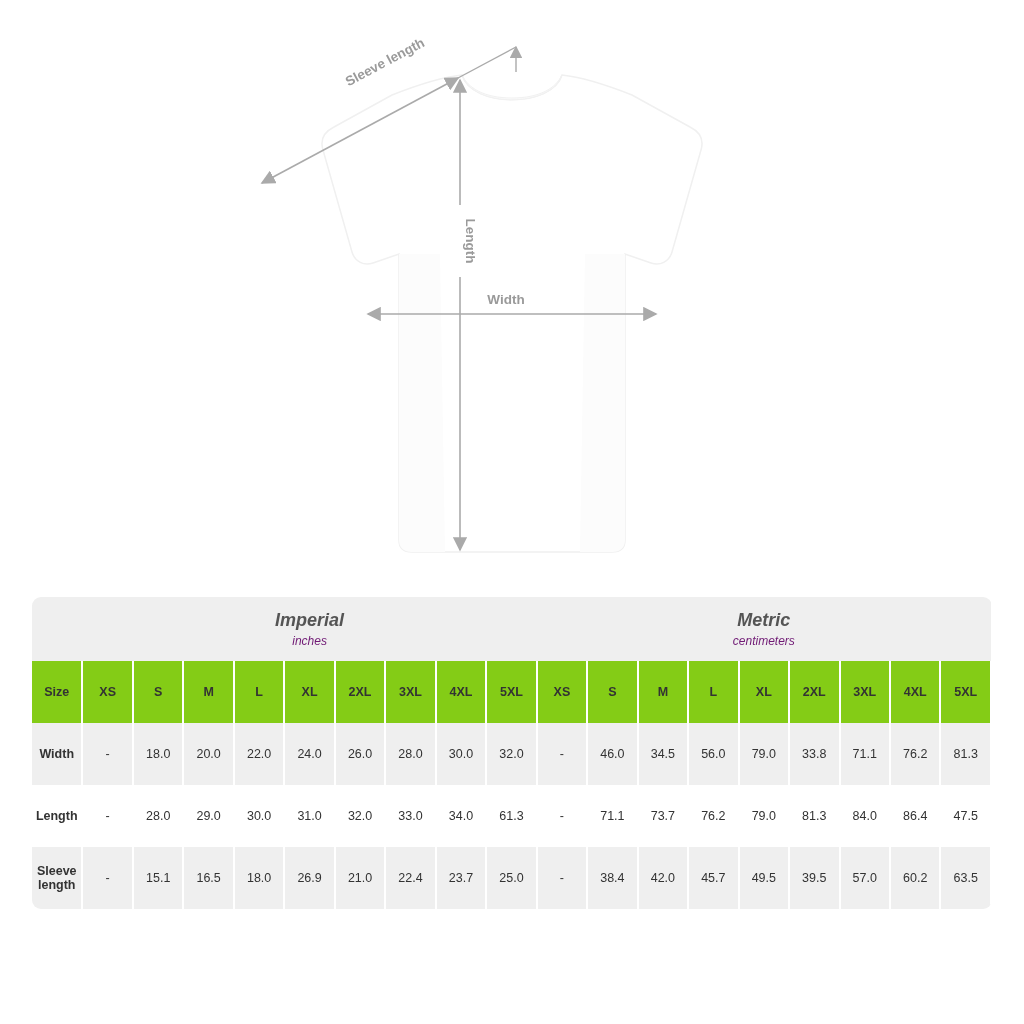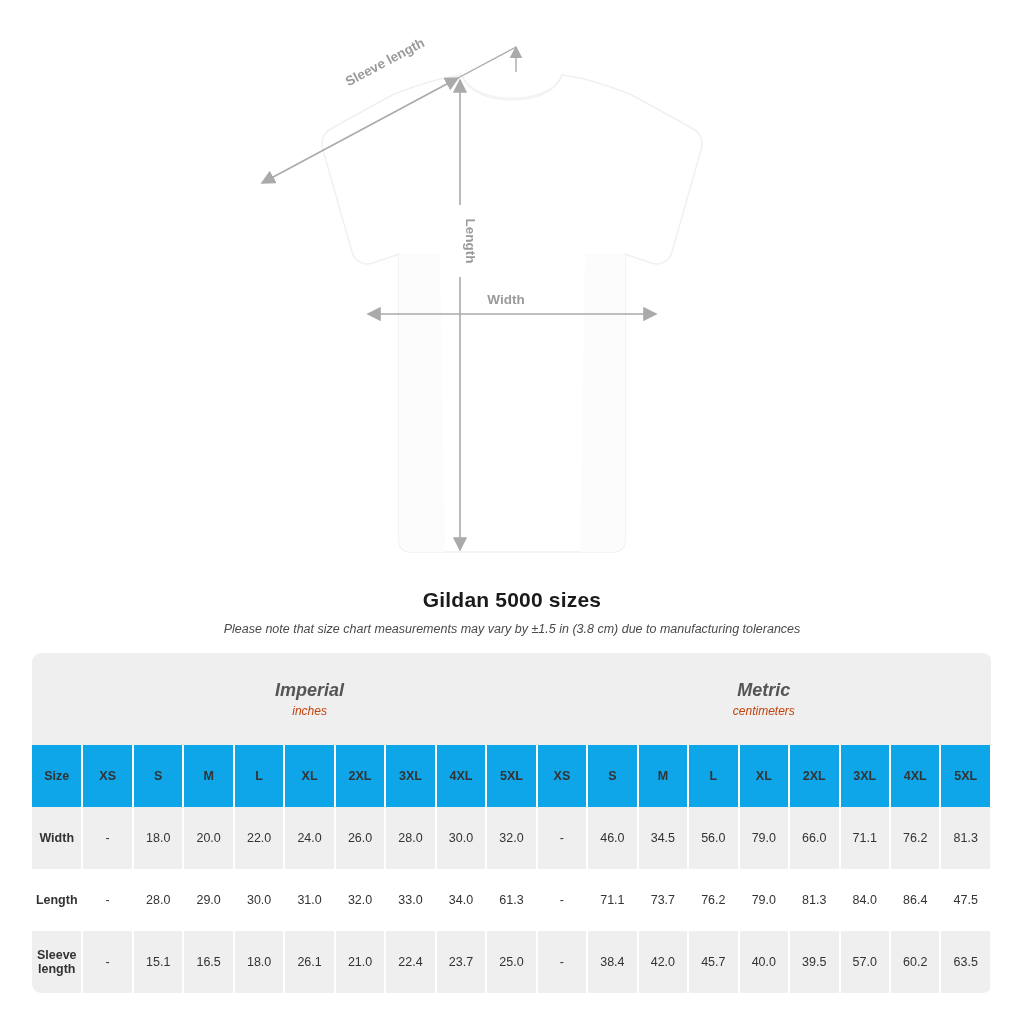--- a/index.html
+++ b/index.html
@@ -65,40 +65,40 @@
     border: none;
     text-align: center;
     vertical-align: middle;
     font-size: 12.5px;
     color: #333333;
   }
 
   
   tr.unit-row td {
     background: #efefef;
-    height: 92px;
+    height: 64px;
     padding: 0;
   }
   .unit-name {
     font-size: 18px;
     font-style: italic;
     font-weight: bold;
     color: #555555;
     line-height: 1.35;
   }
   .unit-sub {
     font-size: 12px;
     font-style: italic;
-    color: #c2410c;
+    color: #701a75;
     line-height: 1.4;
   }
 
   
   tr.size-row td {
-    background: #0ea5e9;
+    background: #84cc16;
     height: 60px;
     font-weight: bold;
     font-size: 12.5px;
     color: #333333;
   }
   tr.size-row td.rowlabel {
     font-weight: bold;
   }
 
   
@@ -189,24 +189,20 @@
       </g>
 
       <g>
         <line x1="368" y1="314" x2="656" y2="314" stroke="#aaaaaa" stroke-width="1.6" marker-start="url(#arrTail)" marker-end="url(#arrHead)"></line>
         <rect x="477" y="288" width="60" height="24" fill="#ffffff"></rect>
         <text x="506" y="304" font-family="Liberation Sans, sans-serif" font-size="13.5" font-weight="bold" fill="#9a9a9a" text-anchor="middle">Width</text>
       </g>
     </svg>
   </div>
 
-  <div class="title-block">
-    <div class="chart-title">Gildan 5000 sizes</div>
-    <div class="chart-note">Please note that size chart measurements may vary by ±1.5 in (3.8 cm) due to manufacturing tolerances</div>
-  </div>
 
   <div class="table-wrap">
     <table class="size-table">
       <tbody>
         <tr class="unit-row">
           <td></td>
           <td colspan="9">
             <div class="unit-name">Imperial</div>
             <div class="unit-sub">inches</div>
           </td>
@@ -247,21 +243,21 @@
           <td class="cell">24.0</td>
           <td class="cell">26.0</td>
           <td class="cell">28.0</td>
           <td class="cell">30.0</td>
           <td class="cell">32.0</td>
           <td class="cell">-</td>
           <td class="cell">46.0</td>
           <td class="cell">34.5</td>
           <td class="cell">56.0</td>
           <td class="cell">79.0</td>
-          <td class="cell">66.0</td>
+          <td class="cell">33.8</td>
           <td class="cell">71.1</td>
           <td class="cell">76.2</td>
           <td class="cell">81.3</td>
         </tr>
 
         <tr class="data-row plain">
           <td class="rowlabel">Length</td>
           <td class="cell">-</td>
           <td class="cell">28.0</td>
           <td class="cell">29.0</td>
@@ -281,30 +277,30 @@
           <td class="cell">86.4</td>
           <td class="cell">47.5</td>
         </tr>
 
         <tr class="data-row shaded">
           <td class="rowlabel">Sleeve length</td>
           <td class="cell">-</td>
           <td class="cell">15.1</td>
           <td class="cell">16.5</td>
           <td class="cell">18.0</td>
-          <td class="cell">26.1</td>
+          <td class="cell">26.9</td>
           <td class="cell">21.0</td>
           <td class="cell">22.4</td>
           <td class="cell">23.7</td>
           <td class="cell">25.0</td>
           <td class="cell">-</td>
           <td class="cell">38.4</td>
           <td class="cell">42.0</td>
           <td class="cell">45.7</td>
-          <td class="cell">40.0</td>
+          <td class="cell">49.5</td>
           <td class="cell">39.5</td>
           <td class="cell">57.0</td>
           <td class="cell">60.2</td>
           <td class="cell">63.5</td>
         </tr>
       </tbody>
     </table>
   </div>
 
 </div>

